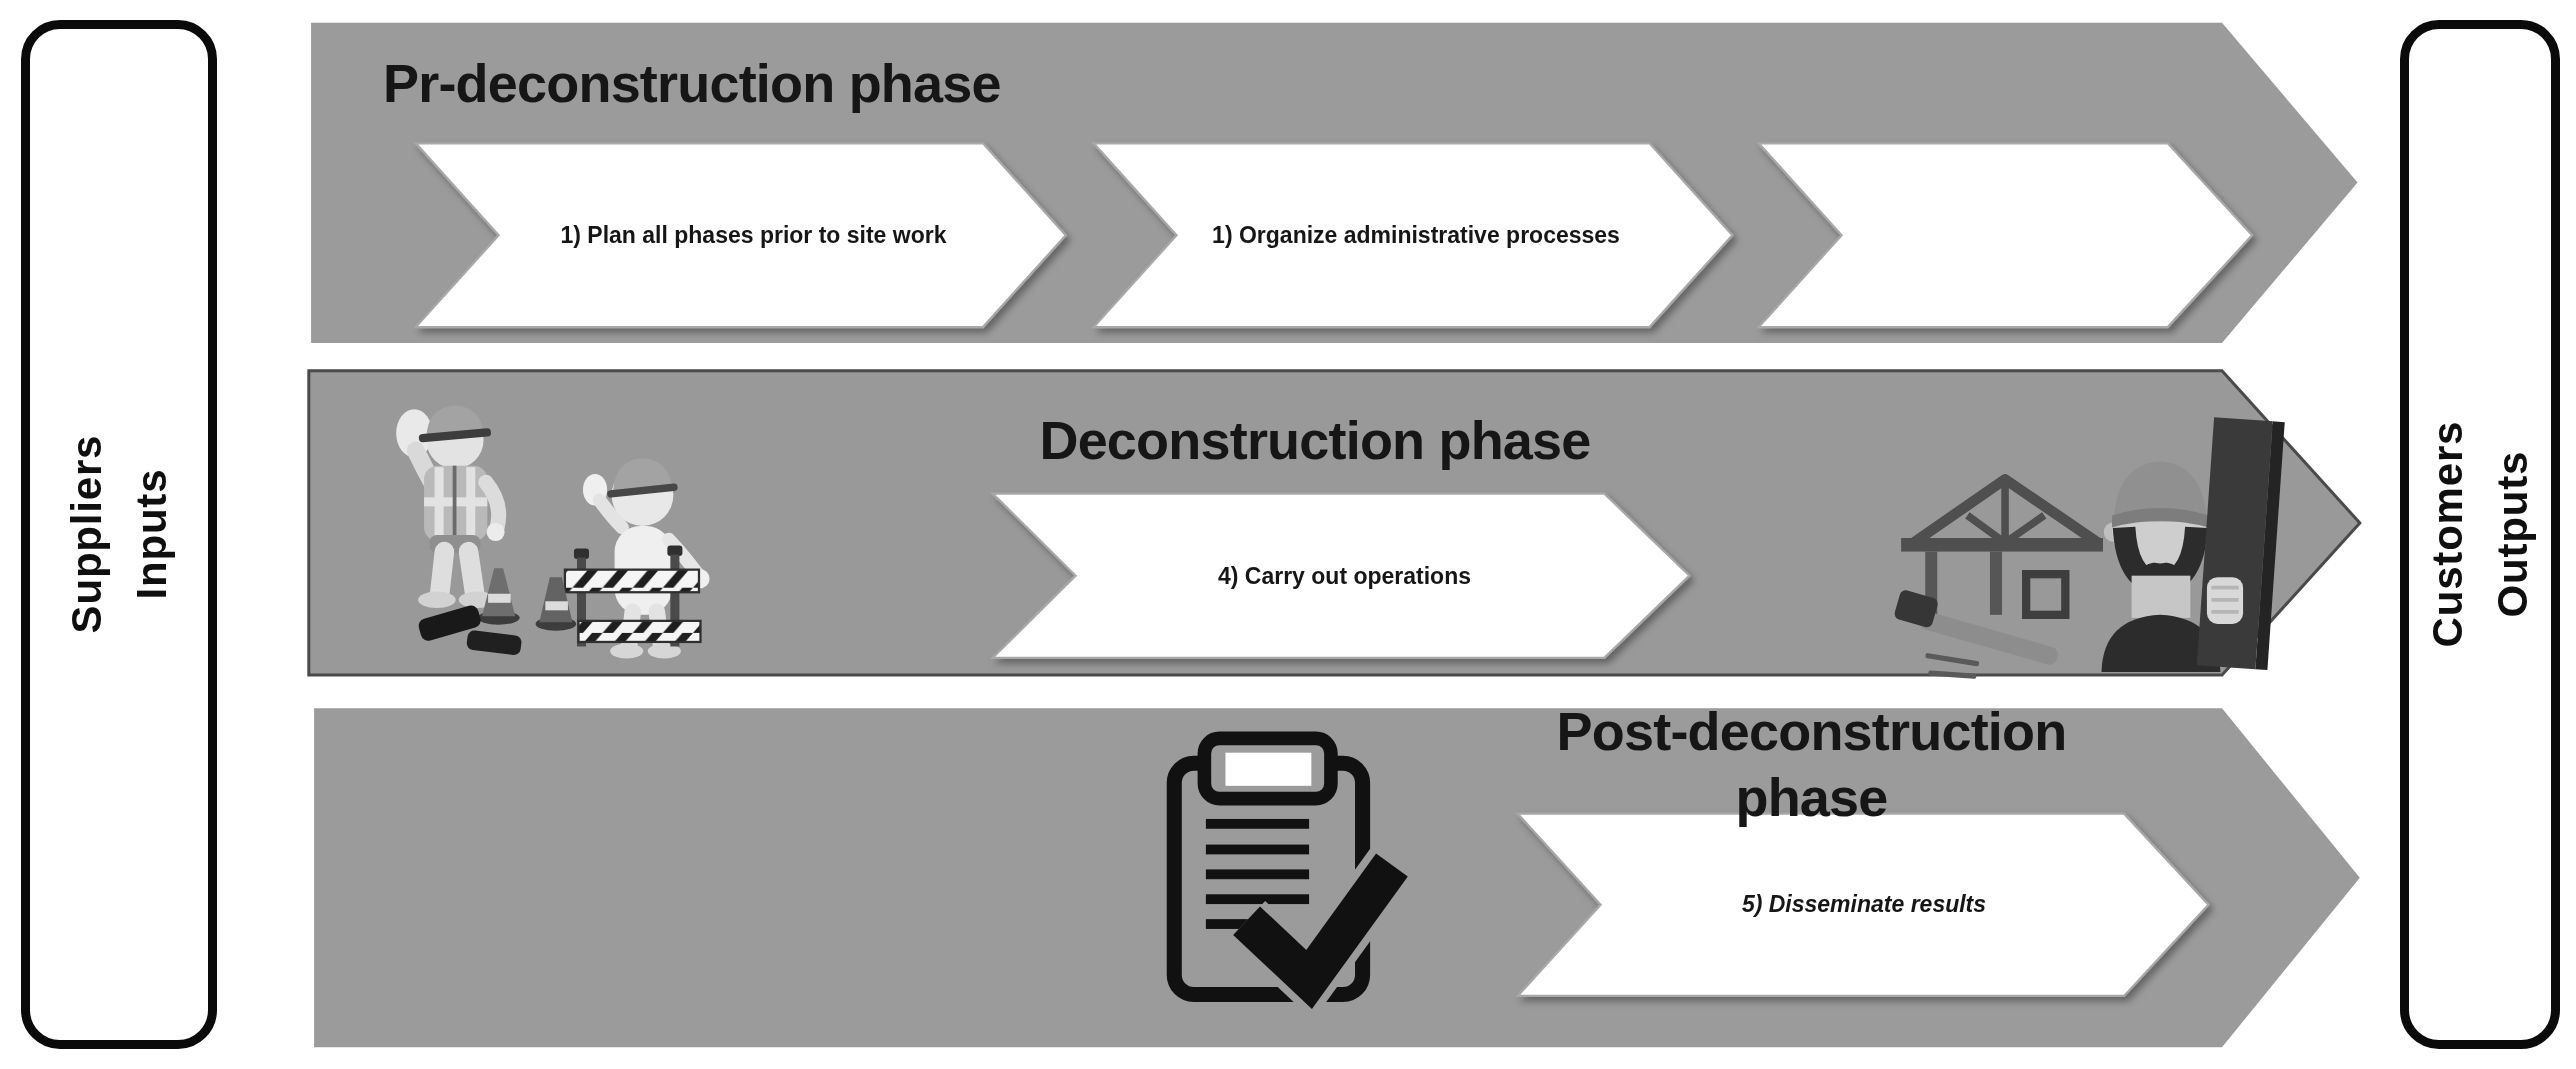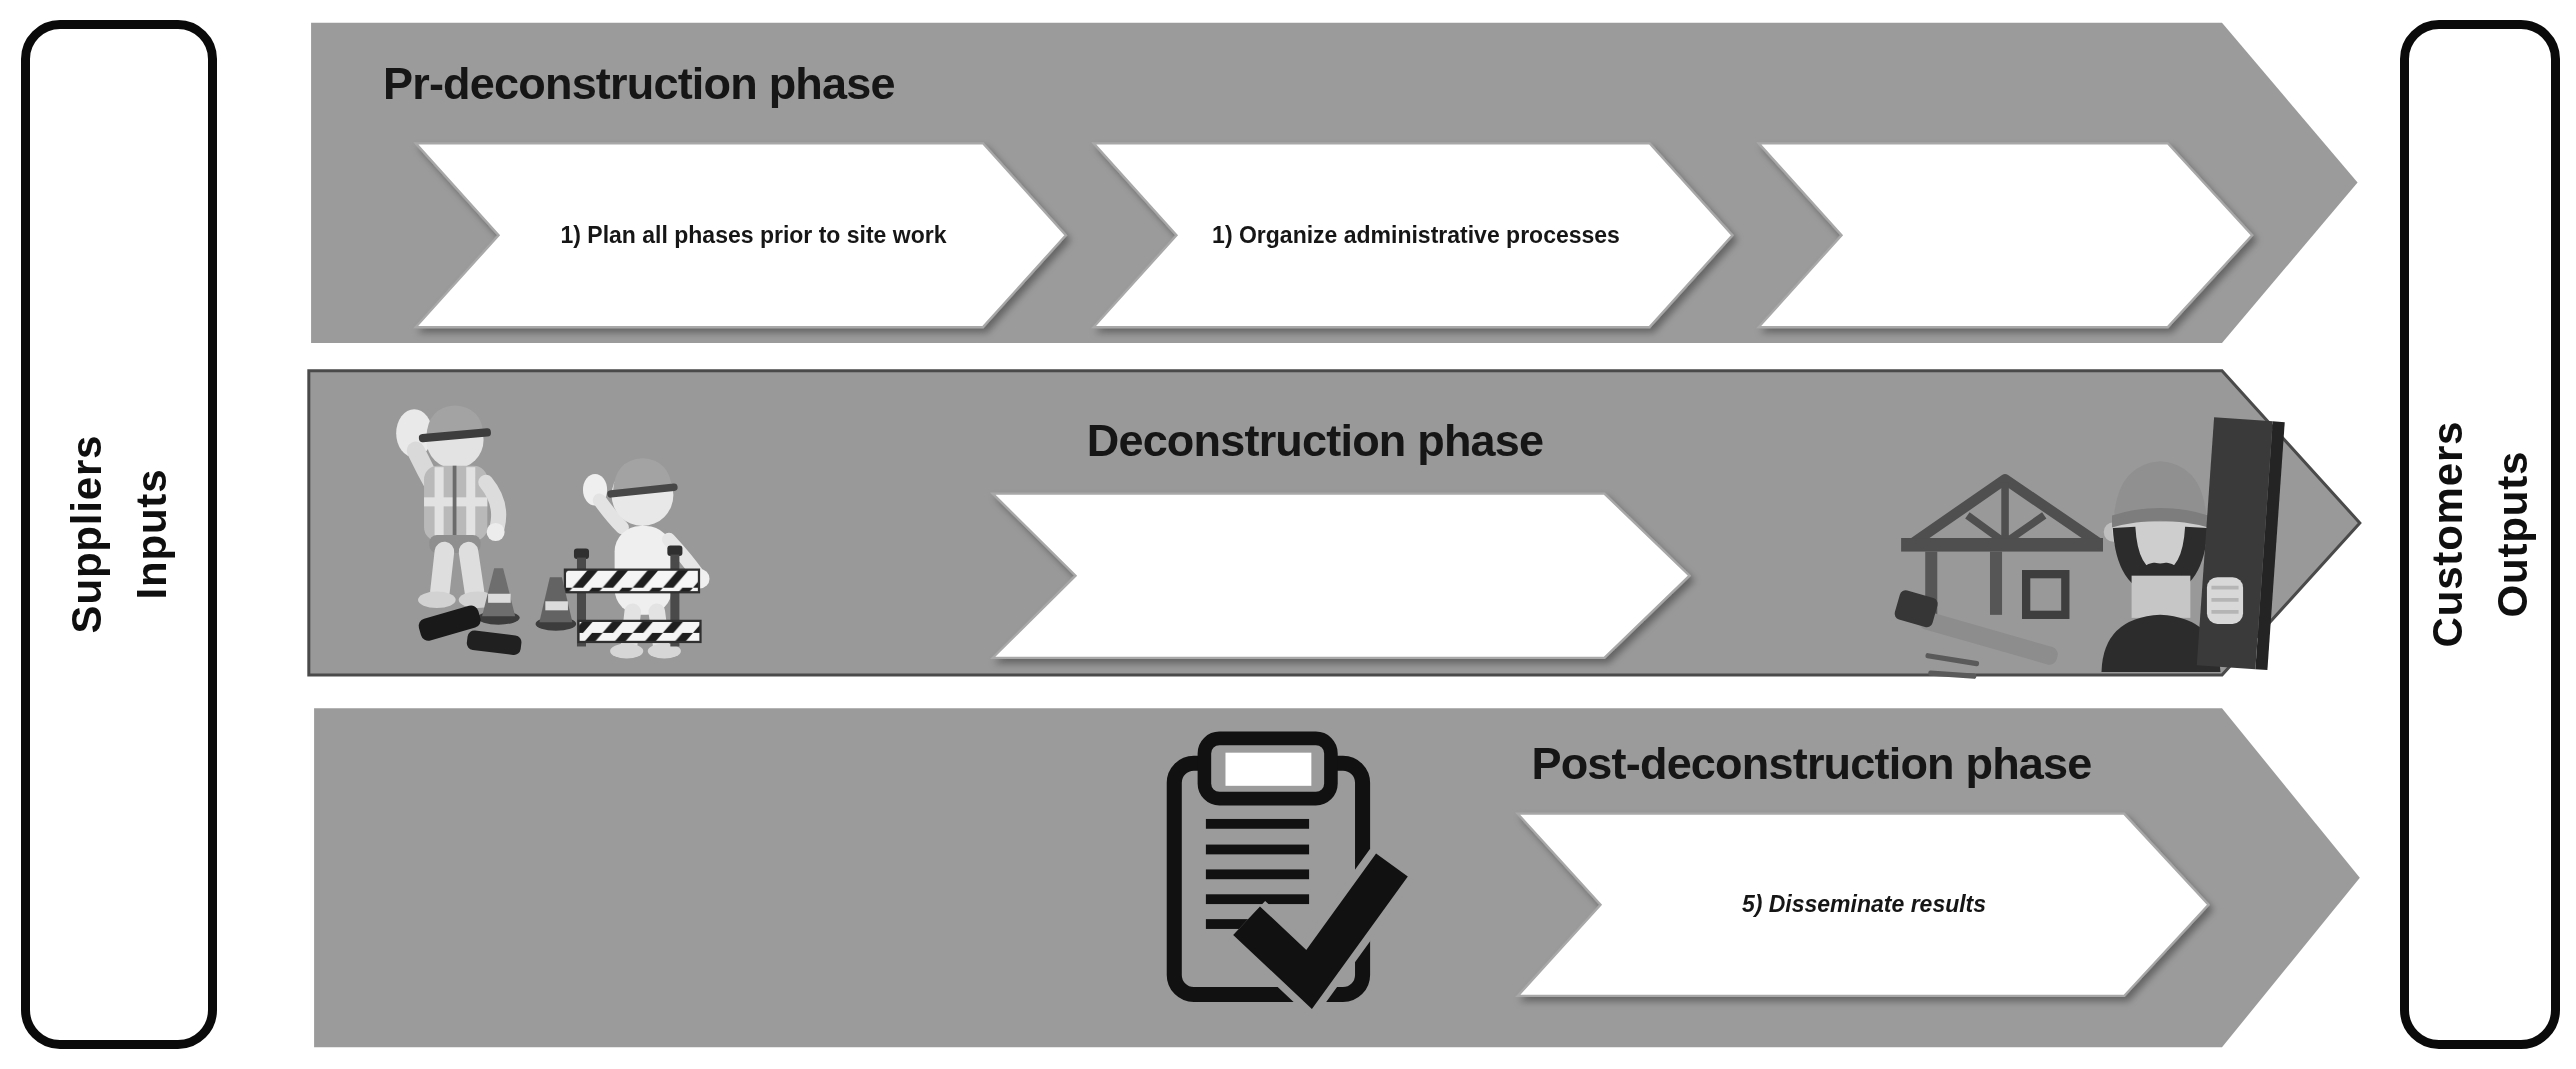--- a/index.html
+++ b/index.html
@@ -3,21 +3,21 @@
 <meta charset="utf-8">
 <style>
   html,body{margin:0;padding:0;background:#ffffff;}
   .stage{
     position:relative;width:2576px;height:1070px;background:#ffffff;overflow:hidden;
     font-family:"Liberation Sans",sans-serif;color:#1b1b1b;
   }
   .layer{position:absolute;left:0;top:0;width:2576px;height:1070px;}
   .txt{position:absolute;display:flex;align-items:center;justify-content:center;
        text-align:center;font-weight:bold;color:#161616;line-height:1.22;}
-  .phase-title{font-size:45px;letter-spacing:-0.8px;}
+  .phase-title{font-size:54px;letter-spacing:-0.8px;}
   .step-label{font-size:23px;}
   .left-align{justify-content:flex-start;text-align:left;}
   .vbox{position:absolute;top:19.6px;height:1029px;background:#ffffff;border:9.8px solid #0a0a0a;
         border-radius:39px;box-sizing:border-box;display:flex;align-items:center;justify-content:center;}
   .vbox-left{left:21px;width:196px;}
   .vbox-right{left:2400px;width:160px;}
   .vtext{transform:rotate(-90deg);font-weight:bold;font-size:42px;line-height:1.55;
          text-align:center;white-space:nowrap;color:#0f0f0f;letter-spacing:0.8px;}
 </style>
 </head>
@@ -144,20 +144,21 @@
       <path d="M1655,1222 L1738,1300 L1848,1148" fill="none" stroke="#111111" stroke-width="52"></path>
     </g>
   </svg>
 
   <div class="txt phase-title left-align" style="left:383px;top:50px;width:753px;height:68px;">Pr-deconstruction phase</div>
   <div class="txt phase-title" style="left:1495px;top:735px;width:633px;height:59px;">Post-deconstruction phase</div>
   <div class="txt phase-title" style="left:961px;top:411px;width:708px;height:60px;">Deconstruction phase</div>
 
   <div class="txt step-label" style="left:499px;top:149px;width:509px;height:173px;">1) Plan all phases prior to site work</div>
   <div class="txt step-label" style="left:1156px;top:149px;width:520px;height:173px;">1) Organize administrative processes</div>
+  <div class="txt step-label" style="left:1081px;top:499px;width:527px;height:155px;">4) Carry out operations</div>
   <div class="txt step-label" style="left:1604px;top:818px;width:520px;height:173px;font-style:italic;">5) Disseminate results</div>
 
   <div class="vbox vbox-left">
     <div class="vtext">
       <div>Suppliers</div>
       <div>Inputs</div>
     </div>
   </div>
 
   <div class="vbox vbox-right">

